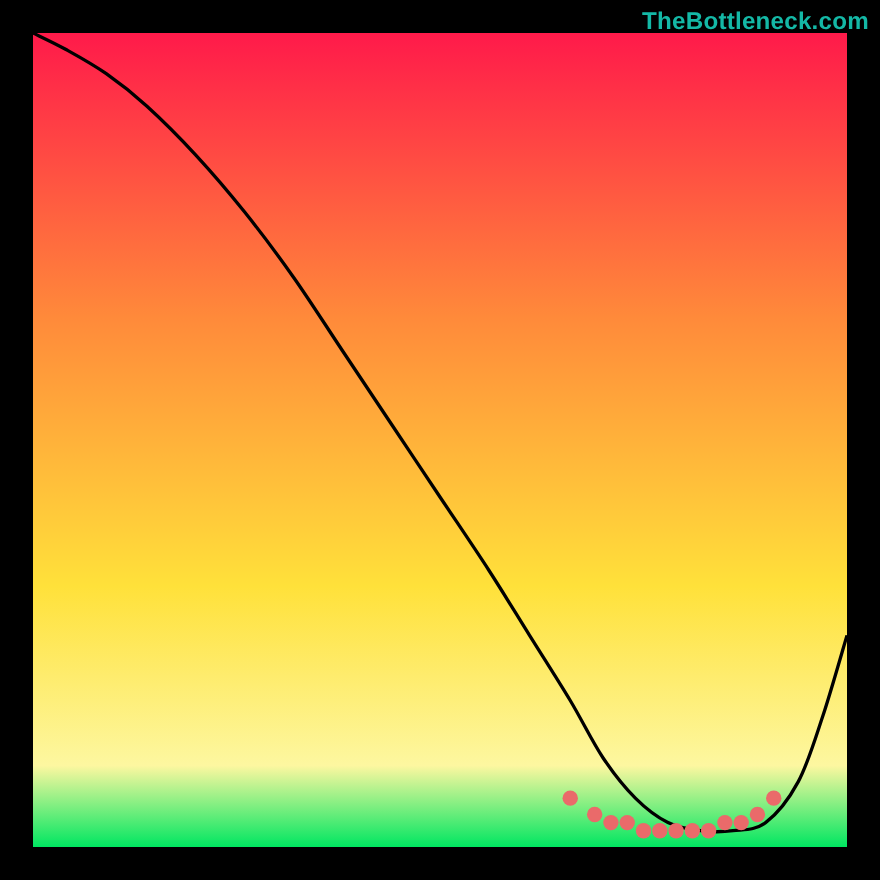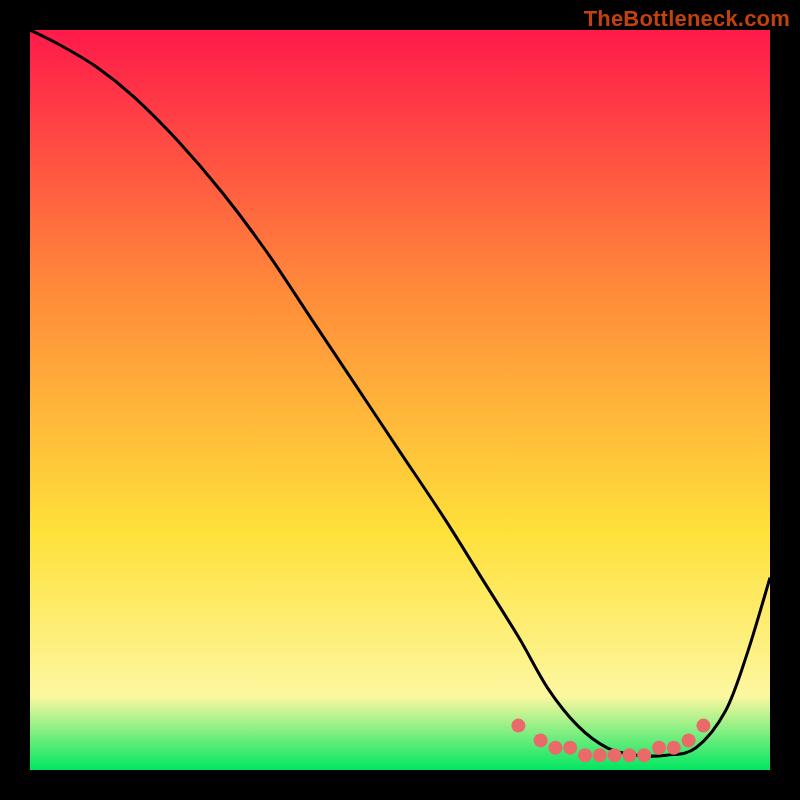--- a/index.html
+++ b/index.html
@@ -14,21 +14,21 @@
   .frame {
     position: relative;
     width: 800px;
     height: 800px;
     background: #000;
   }
   .watermark {
     position: absolute;
     top: 6px;
     right: 10px;
-    color: #c2410c;
+    color: #14b8a6;
     font-size: 22px;
     font-weight: 600;
     letter-spacing: 0.2px;
     text-align: center;
   }
   .plot {
     position: absolute;
     left: 30px;
     top: 30px;
     width: 740px;

